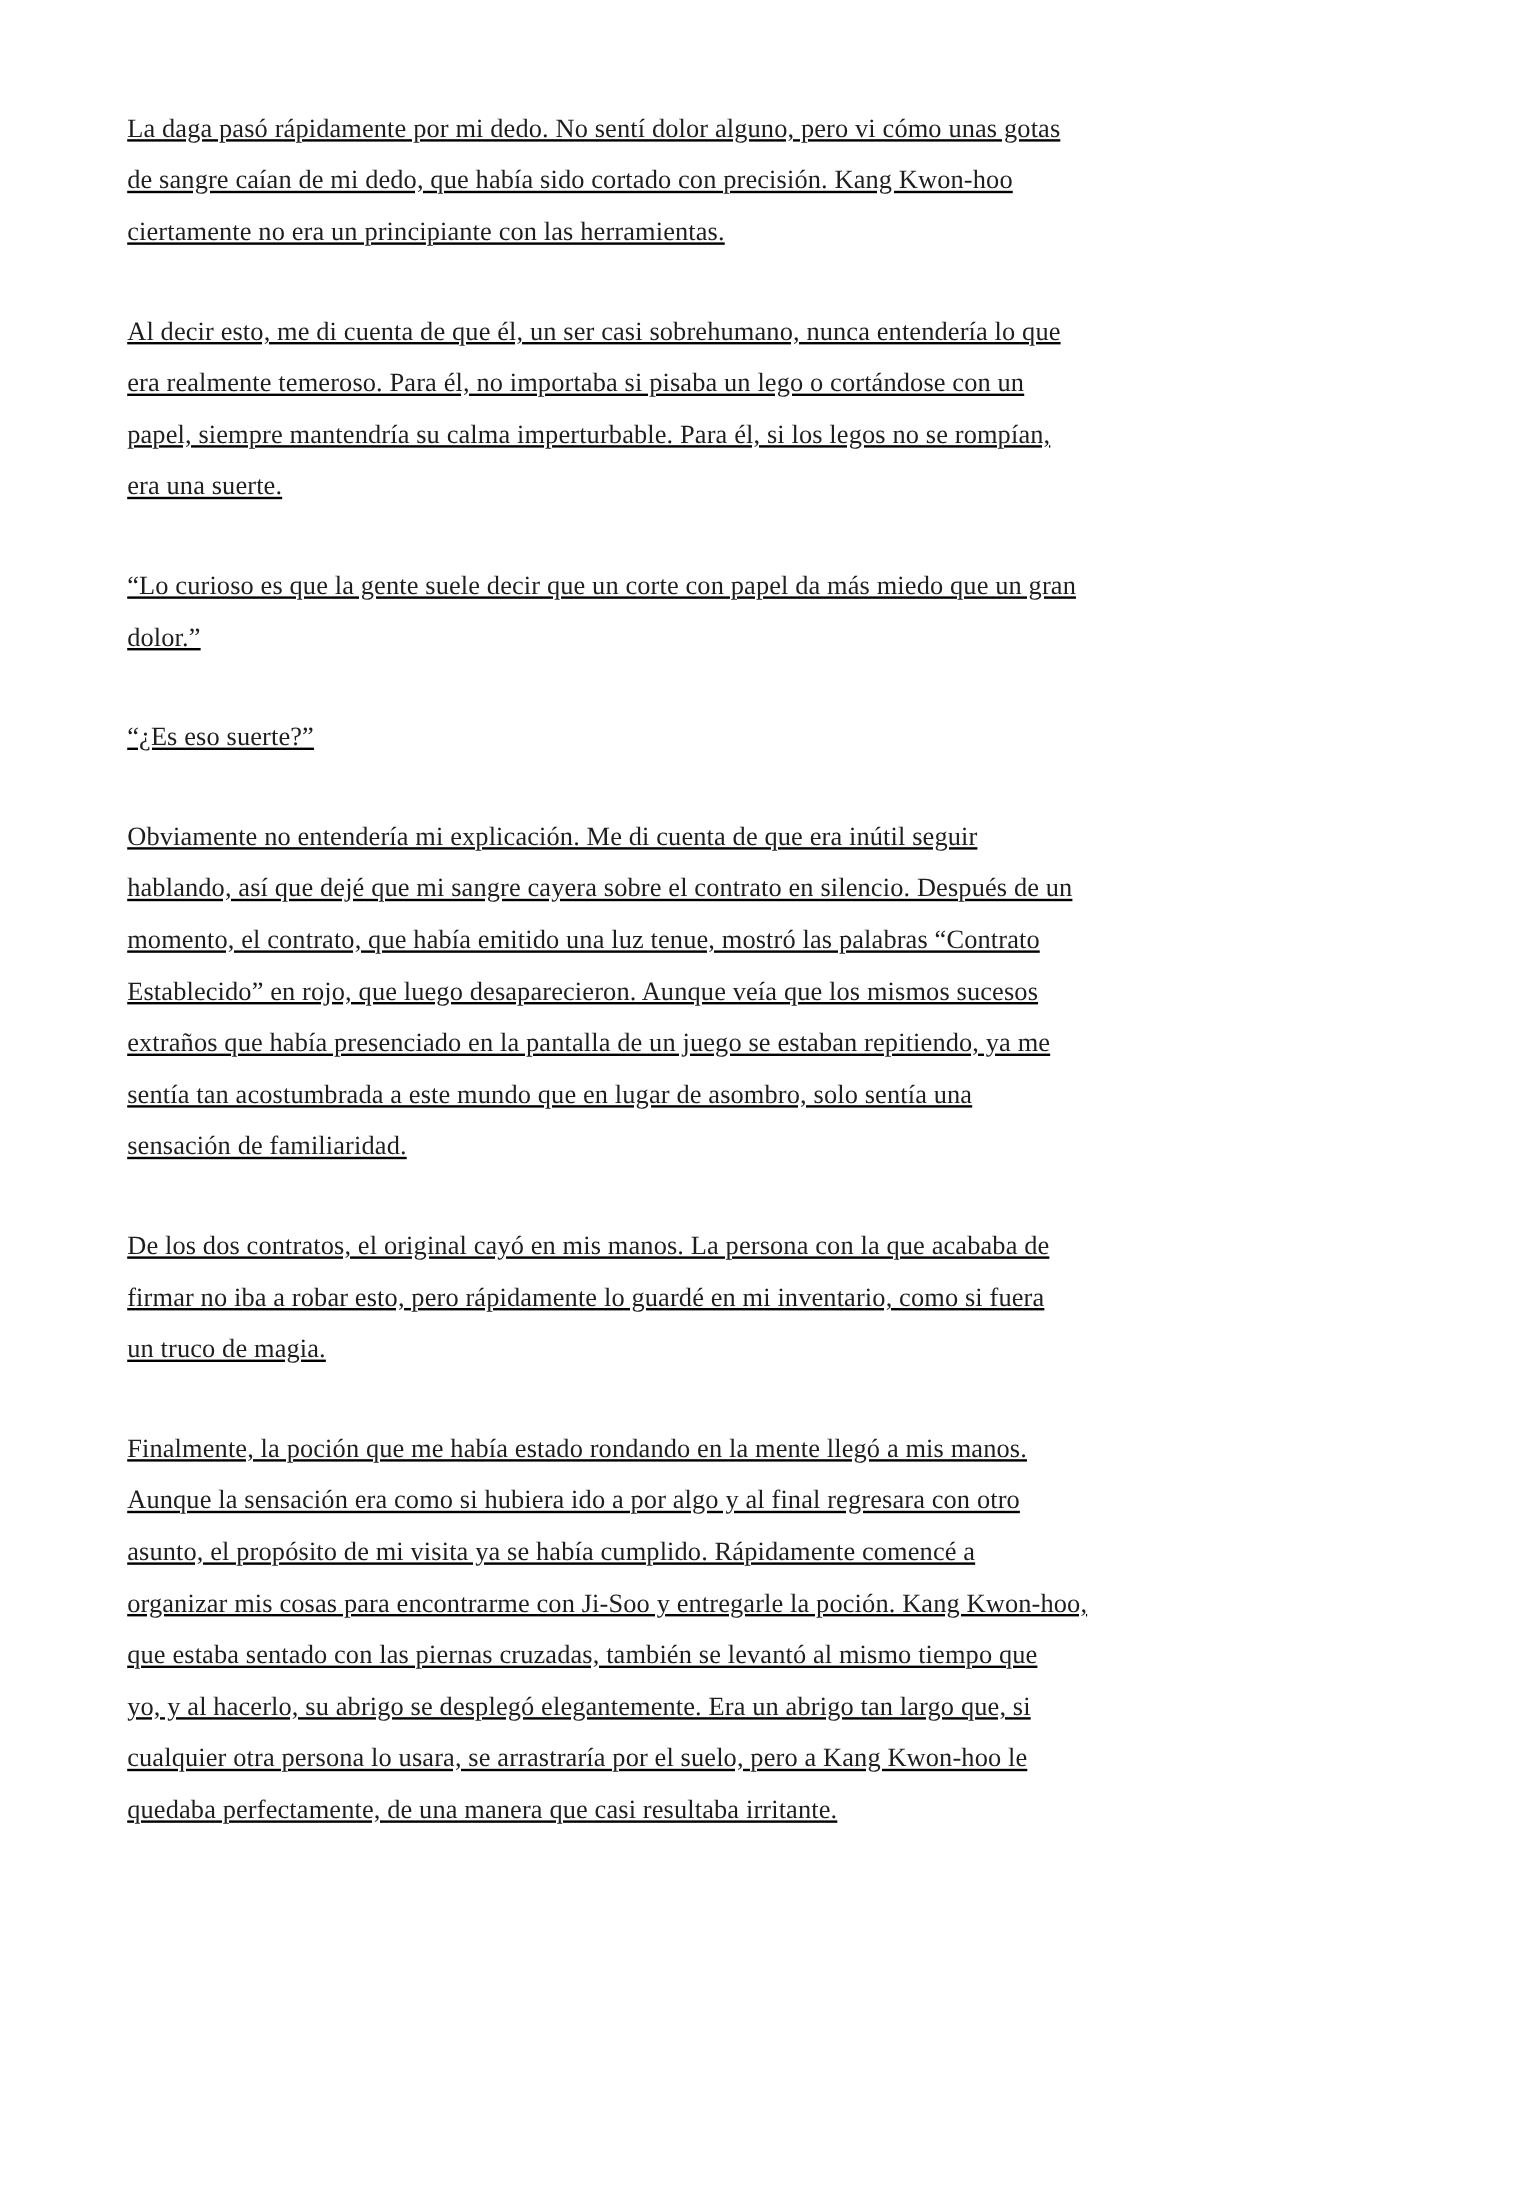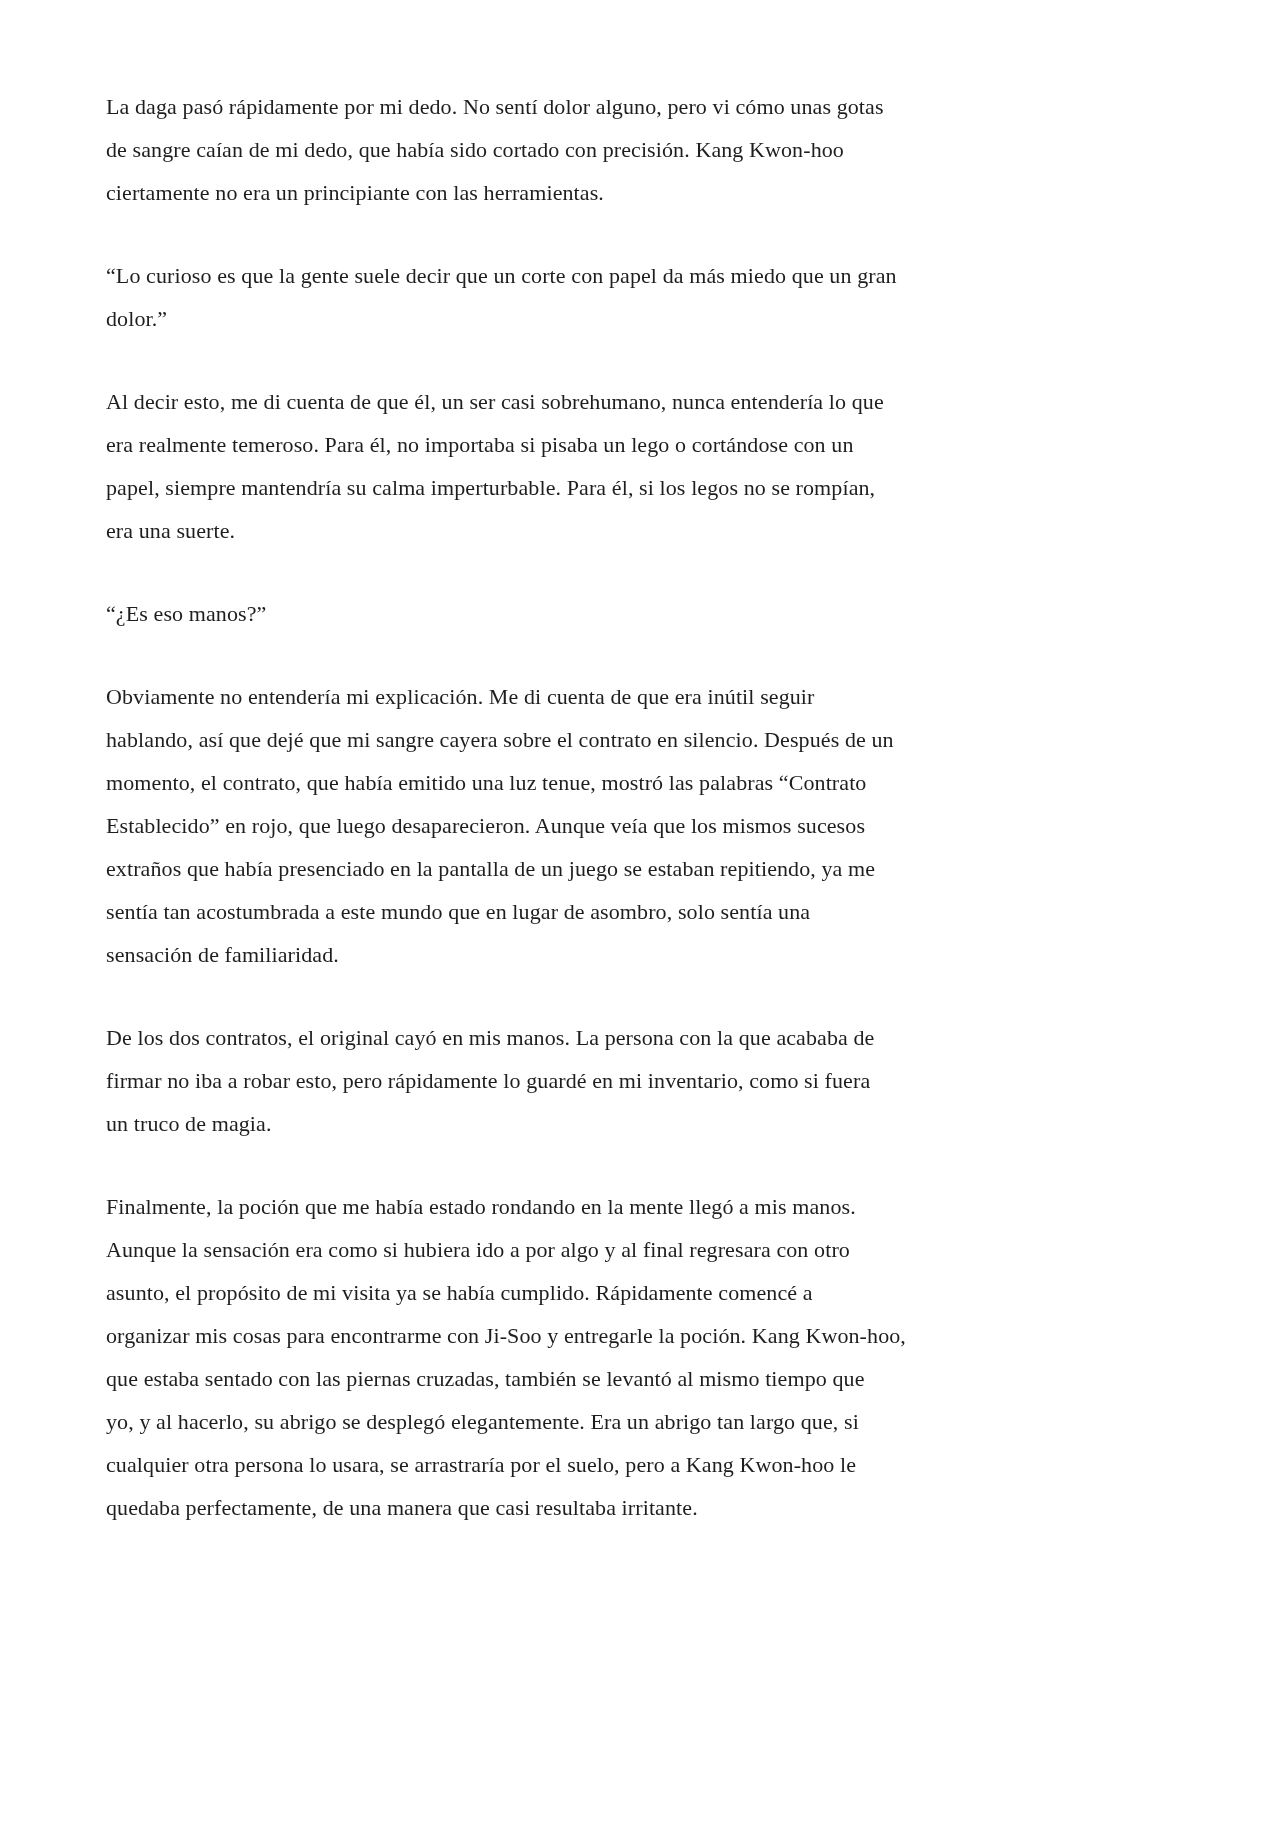--- a/index.html
+++ b/index.html
@@ -15,20 +15,21 @@
   }
   .page {
     box-sizing: border-box;
     width: 1280px;
     height: 1838px;
     padding: 85px 140px 60px 106px;
     background: #ffffff;
   }
   .article {
     width: 1034px;
+    text-decoration: underline;
   }
   .article p {
     margin: 0 0 40px 0;
     font-size: 22px;
     line-height: 43px;
     color: #1e1e1e;
     white-space: pre-line;
     text-align: left;
     letter-spacing: 0.1px;
   }
@@ -37,27 +38,27 @@
   }
 </style>
 </head>
 <body style="background: rgb(255, 255, 255);">
 
 <div class="page">
   <article class="article" id="article">
       <p>La daga pasó rápidamente por mi dedo. No sentí dolor alguno, pero vi cómo unas gotas
 de sangre caían de mi dedo, que había sido cortado con precisión. Kang Kwon-hoo
 ciertamente no era un principiante con las herramientas.</p>
-      <p>“Lo curioso es que la gente suele decir que un corte con papel da más miedo que un gran
-dolor.”</p>
       <p>Al decir esto, me di cuenta de que él, un ser casi sobrehumano, nunca entendería lo que
 era realmente temeroso. Para él, no importaba si pisaba un lego o cortándose con un
 papel, siempre mantendría su calma imperturbable. Para él, si los legos no se rompían,
 era una suerte.</p>
-      <p>“¿Es eso manos?”</p>
+      <p>“Lo curioso es que la gente suele decir que un corte con papel da más miedo que un gran
+dolor.”</p>
+      <p>“¿Es eso suerte?”</p>
       <p>Obviamente no entendería mi explicación. Me di cuenta de que era inútil seguir
 hablando, así que dejé que mi sangre cayera sobre el contrato en silencio. Después de un
 momento, el contrato, que había emitido una luz tenue, mostró las palabras “Contrato
 Establecido” en rojo, que luego desaparecieron. Aunque veía que los mismos sucesos
 extraños que había presenciado en la pantalla de un juego se estaban repitiendo, ya me
 sentía tan acostumbrada a este mundo que en lugar de asombro, solo sentía una
 sensación de familiaridad.</p>
       <p>De los dos contratos, el original cayó en mis manos. La persona con la que acababa de
 firmar no iba a robar esto, pero rápidamente lo guardé en mi inventario, como si fuera
 un truco de magia.</p>

